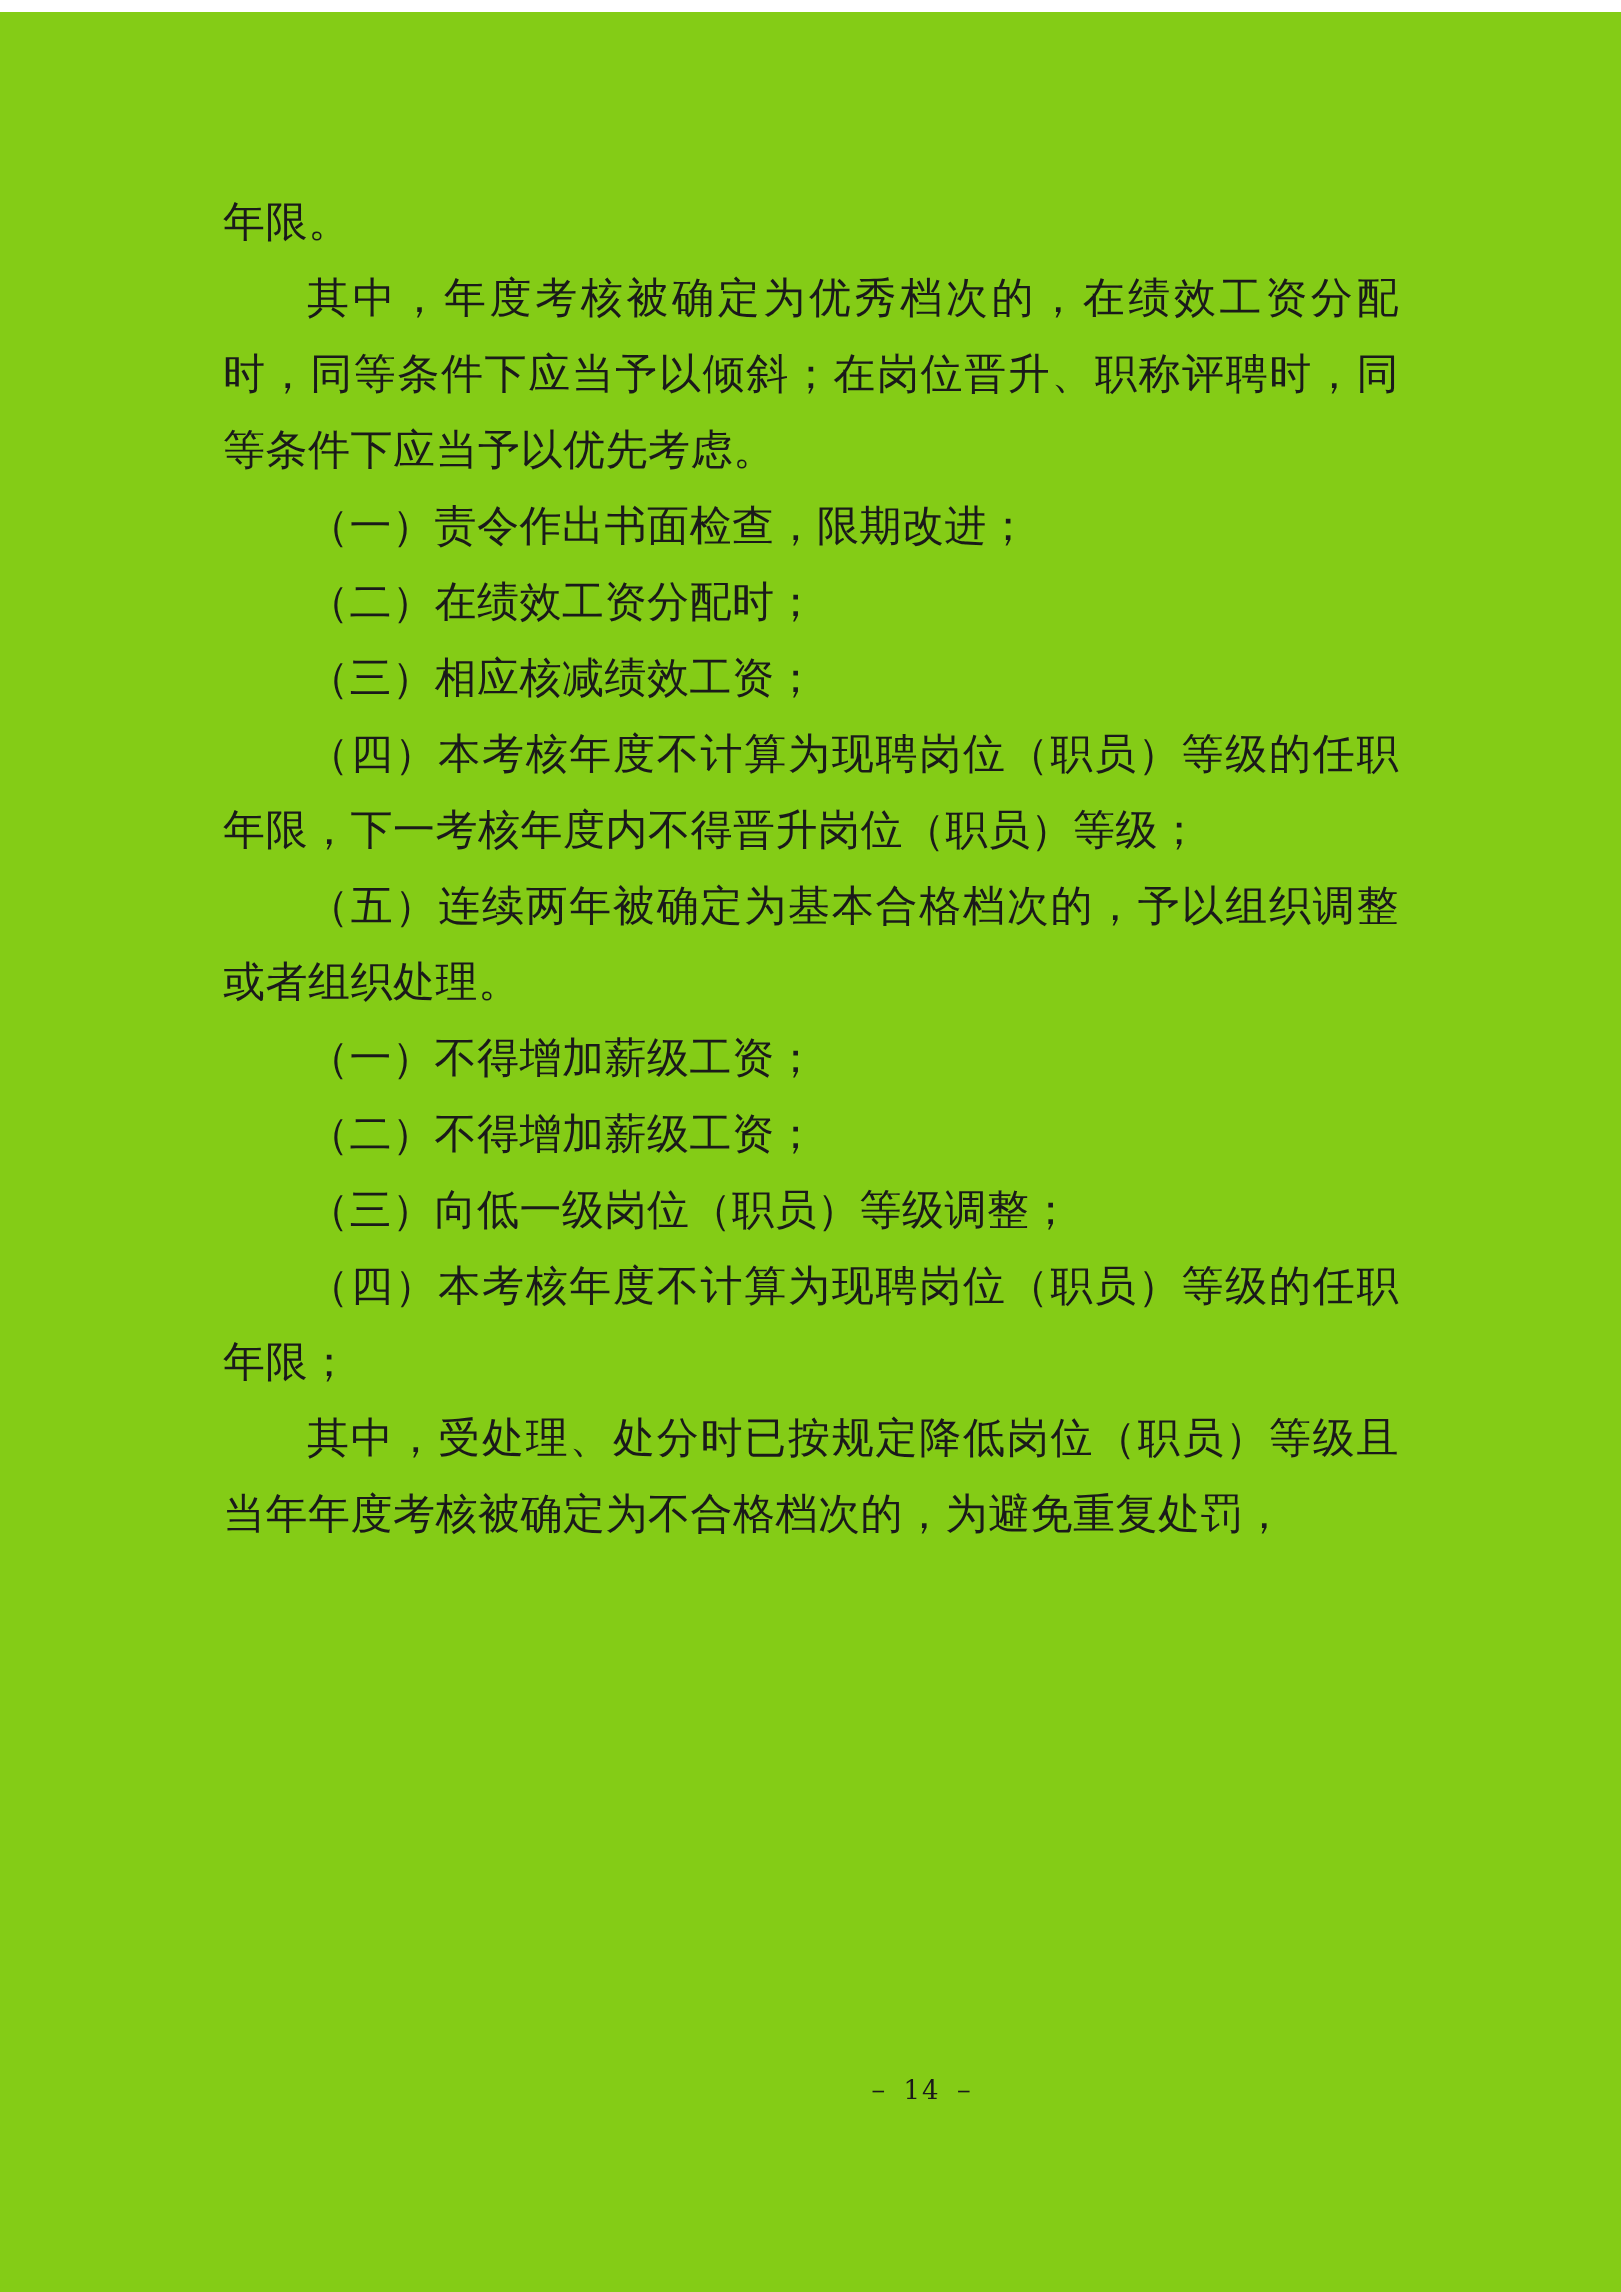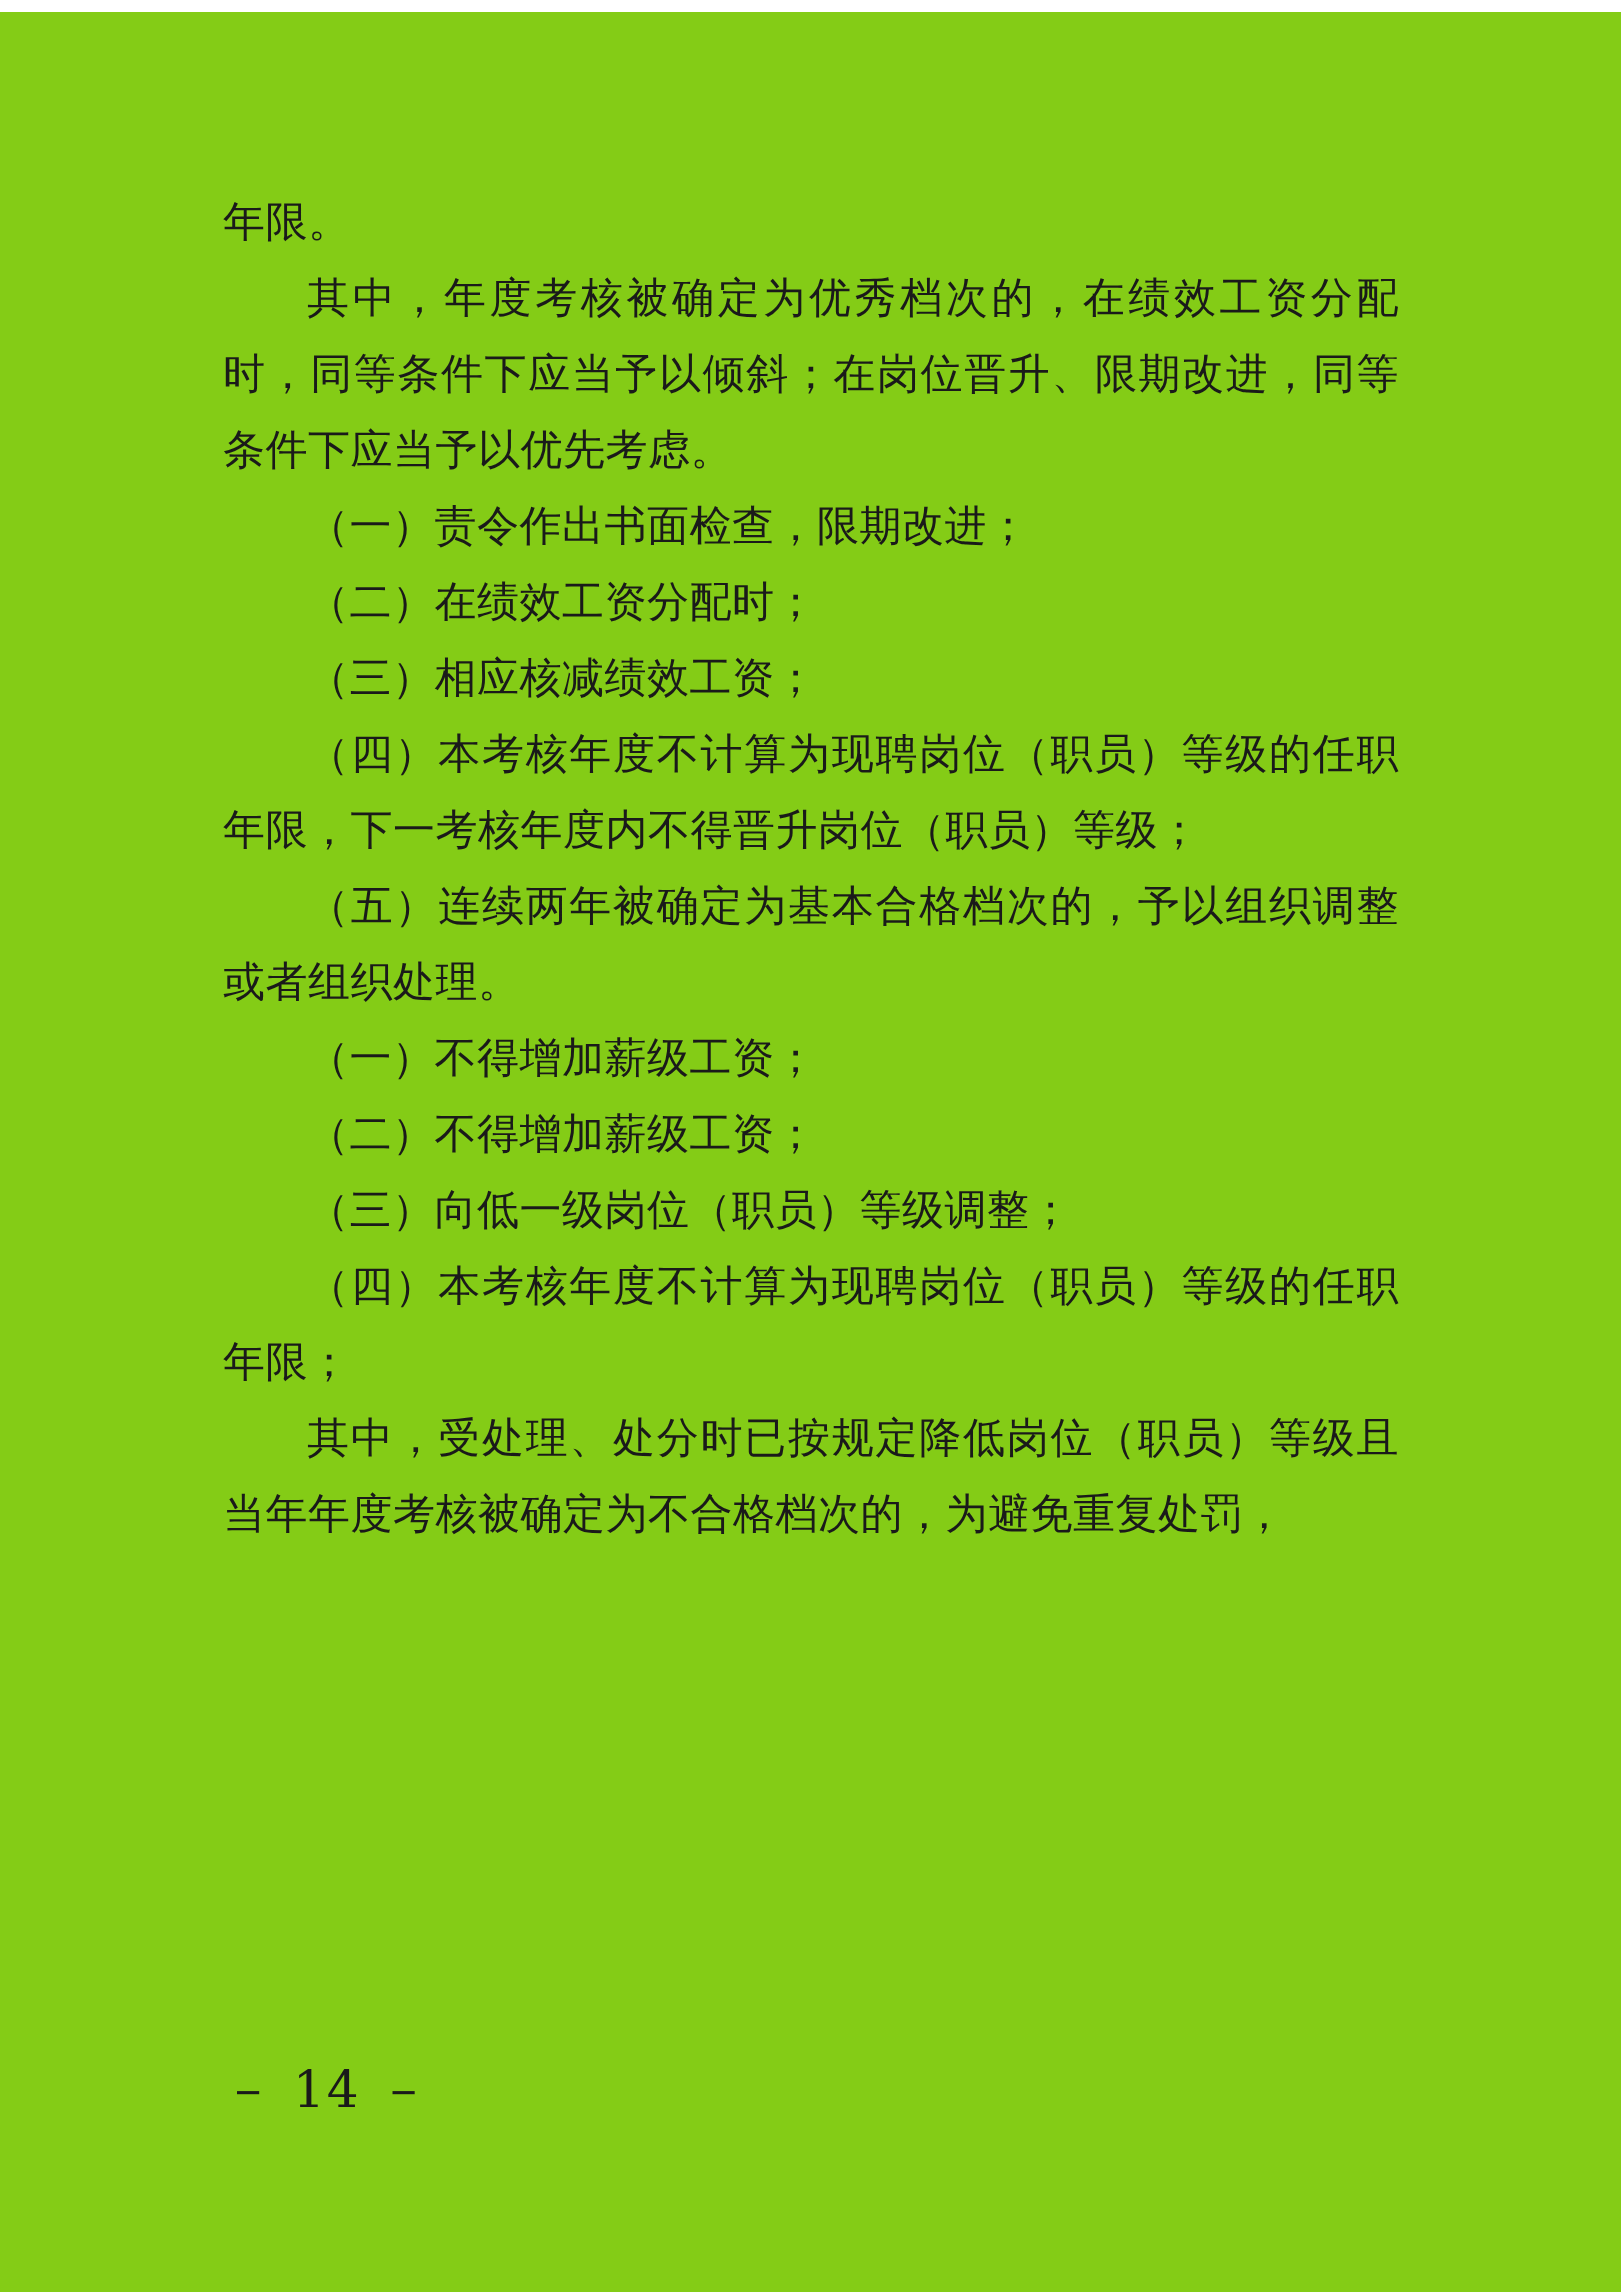--- a/index.html
+++ b/index.html
@@ -35,38 +35,38 @@
     word-break: break-all;
   }
   .indent2 {
     text-indent: 84px;
   }
   .footer {
     position: absolute;
     left: 0;
     top: 2049px;
     width: 1621px;
-    text-align: left;
+    text-align: center;
     padding-left: 223px;
     box-sizing: border-box;
-    font-size: 50px;
+    font-size: 26px;
     line-height: 59px;
     color: #1a1a1a;
     font-family: "DejaVu Serif", serif;
     letter-spacing: 2px;
   }
 </style>
 </head>
 <body>
 
 <div class="page">
 
   <div class="content">
     <p class="para">年限。</p>
-    <p class="para indent2">其中，年度考核被确定为优秀档次的，在绩效工资分配时，同等条件下应当予以倾斜；在岗位晋升、限期改进，同等条件下应当予以优先考虑。</p>
+    <p class="para indent2">其中，年度考核被确定为优秀档次的，在绩效工资分配时，同等条件下应当予以倾斜；在岗位晋升、职称评聘时，同等条件下应当予以优先考虑。</p>
     <p class="para indent2">（一）责令作出书面检查，限期改进；</p>
     <p class="para indent2">（二）在绩效工资分配时；</p>
     <p class="para indent2">（三）相应核减绩效工资；</p>
     <p class="para indent2">（四）本考核年度不计算为现聘岗位（职员）等级的任职年限，下一考核年度内不得晋升岗位（职员）等级；</p>
     <p class="para indent2">（五）连续两年被确定为基本合格档次的，予以组织调整或者组织处理。</p>
     <p class="para indent2">（一）不得增加薪级工资；</p>
     <p class="para indent2">（二）不得增加薪级工资；</p>
     <p class="para indent2">（三）向低一级岗位（职员）等级调整；</p>
     <p class="para indent2">（四）本考核年度不计算为现聘岗位（职员）等级的任职年限；</p>
     <p class="para indent2">其中，受处理、处分时已按规定降低岗位（职员）等级且当年年度考核被确定为不合格档次的，为避免重复处罚，</p>

